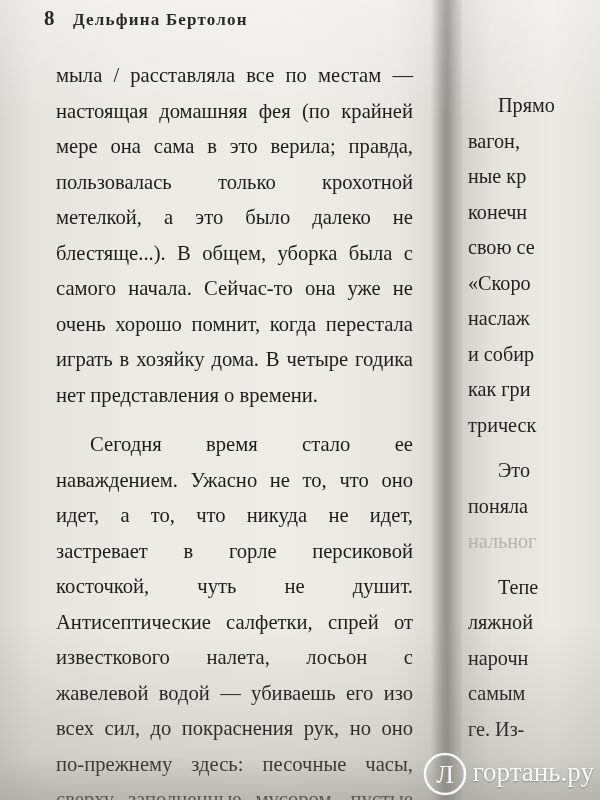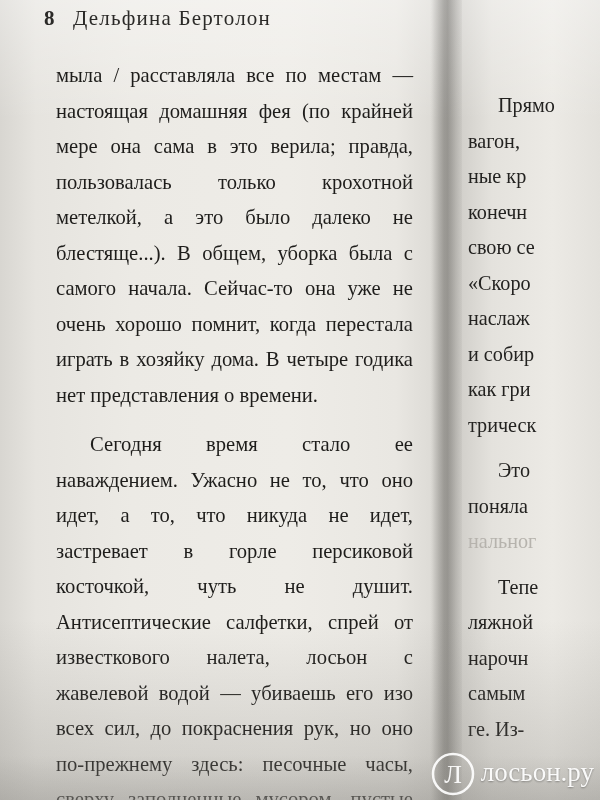--- a/index.html
+++ b/index.html
@@ -65,22 +65,22 @@
     align-items: baseline;
     gap: 18px;
     color: #2b2a28;
   }
   .folio {
     font-size: 21px;
     font-weight: 700;
     letter-spacing: 0.5px;
   }
   .running-title {
-    font-size: 21px;
-    font-weight: 400;
+    font-size: 17px;
+    font-weight: 700;
     letter-spacing: 1.2px;
   }
 
   
   .col-main {
     position: absolute;
     left: 42px;
     top: 44px;
     width: 385px;
     color: #1e1d1b;
@@ -205,16 +205,16 @@
   <div class="tone-bottom"></div>
   <div class="blur-bottom"></div>
 
   <div class="watermark">
     <span class="wm-mark">
       <svg viewBox="0 0 44 44" width="44" height="44" aria-hidden="true">
         <circle cx="22" cy="22" r="20" fill="none" stroke="#ffffff" stroke-width="2.5"></circle>
         <text x="22" y="31" text-anchor="middle" font-family="Liberation Serif, serif" font-size="26" fill="#ffffff">Л</text>
       </svg>
     </span>
-    <span class="wm-text">лосьон.ру</span>
+    <span class="wm-text">гортань.ру</span>
   </div>
 
 </div>
 
 </body></html>

